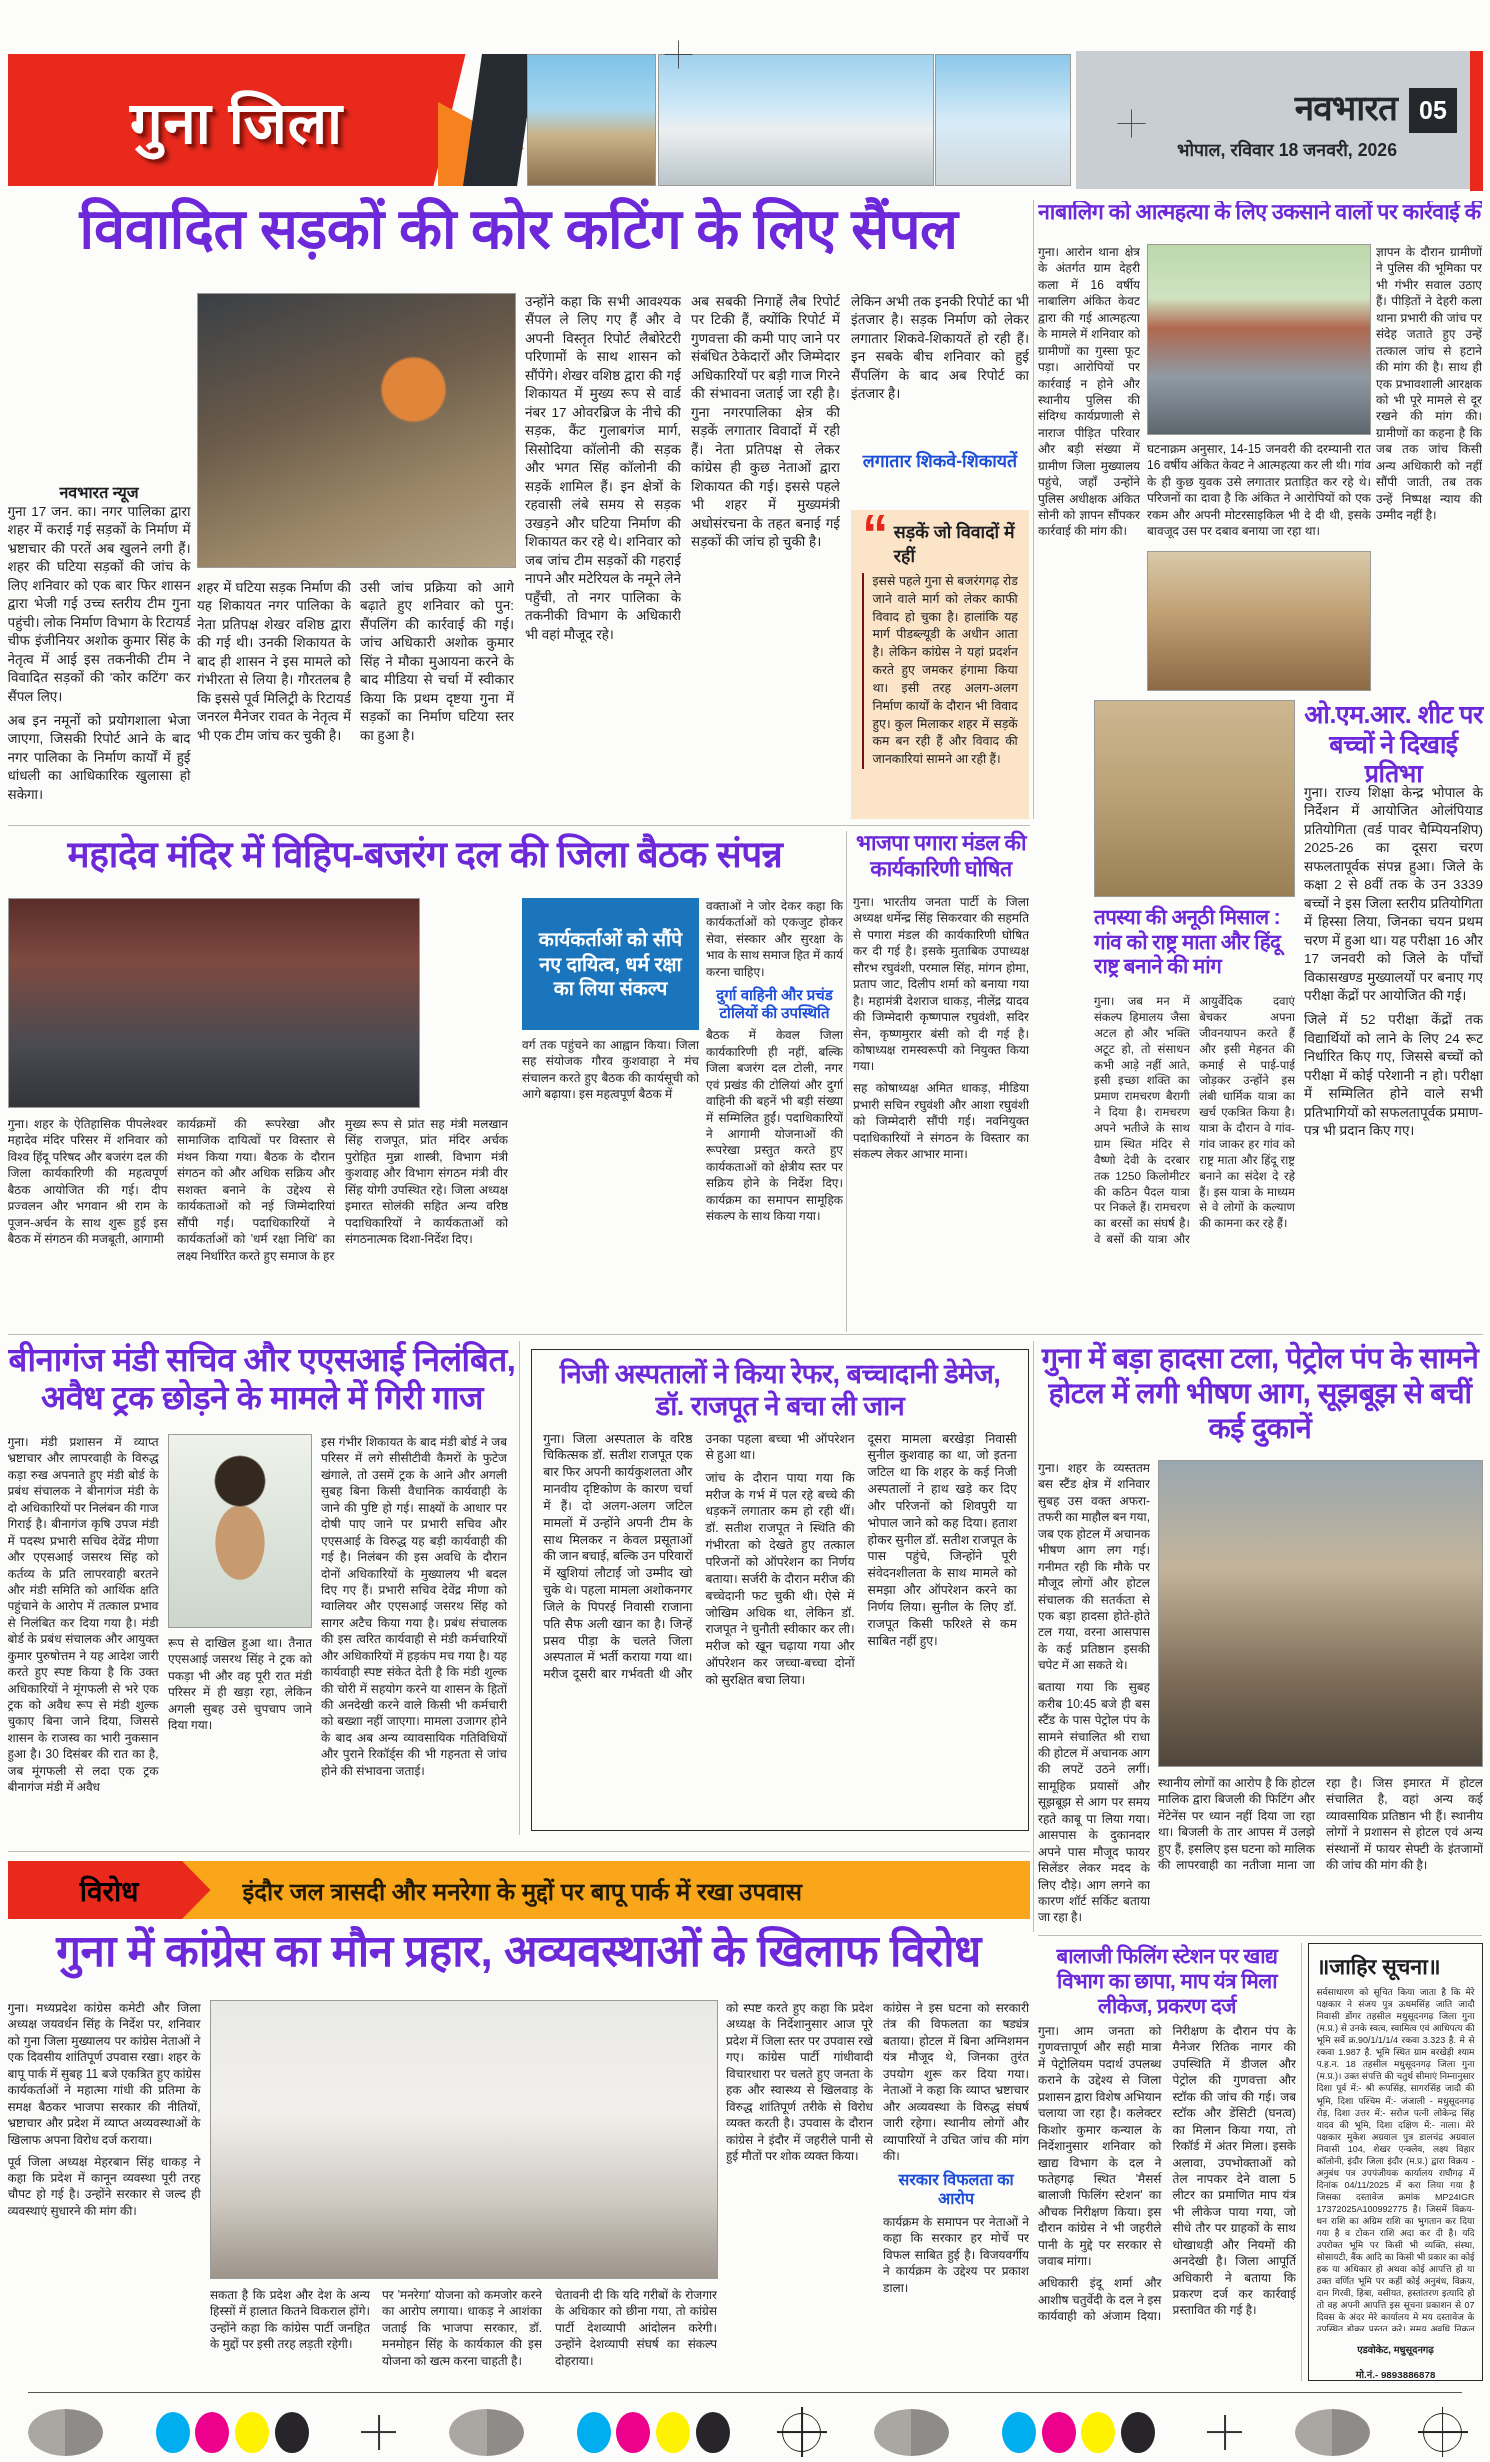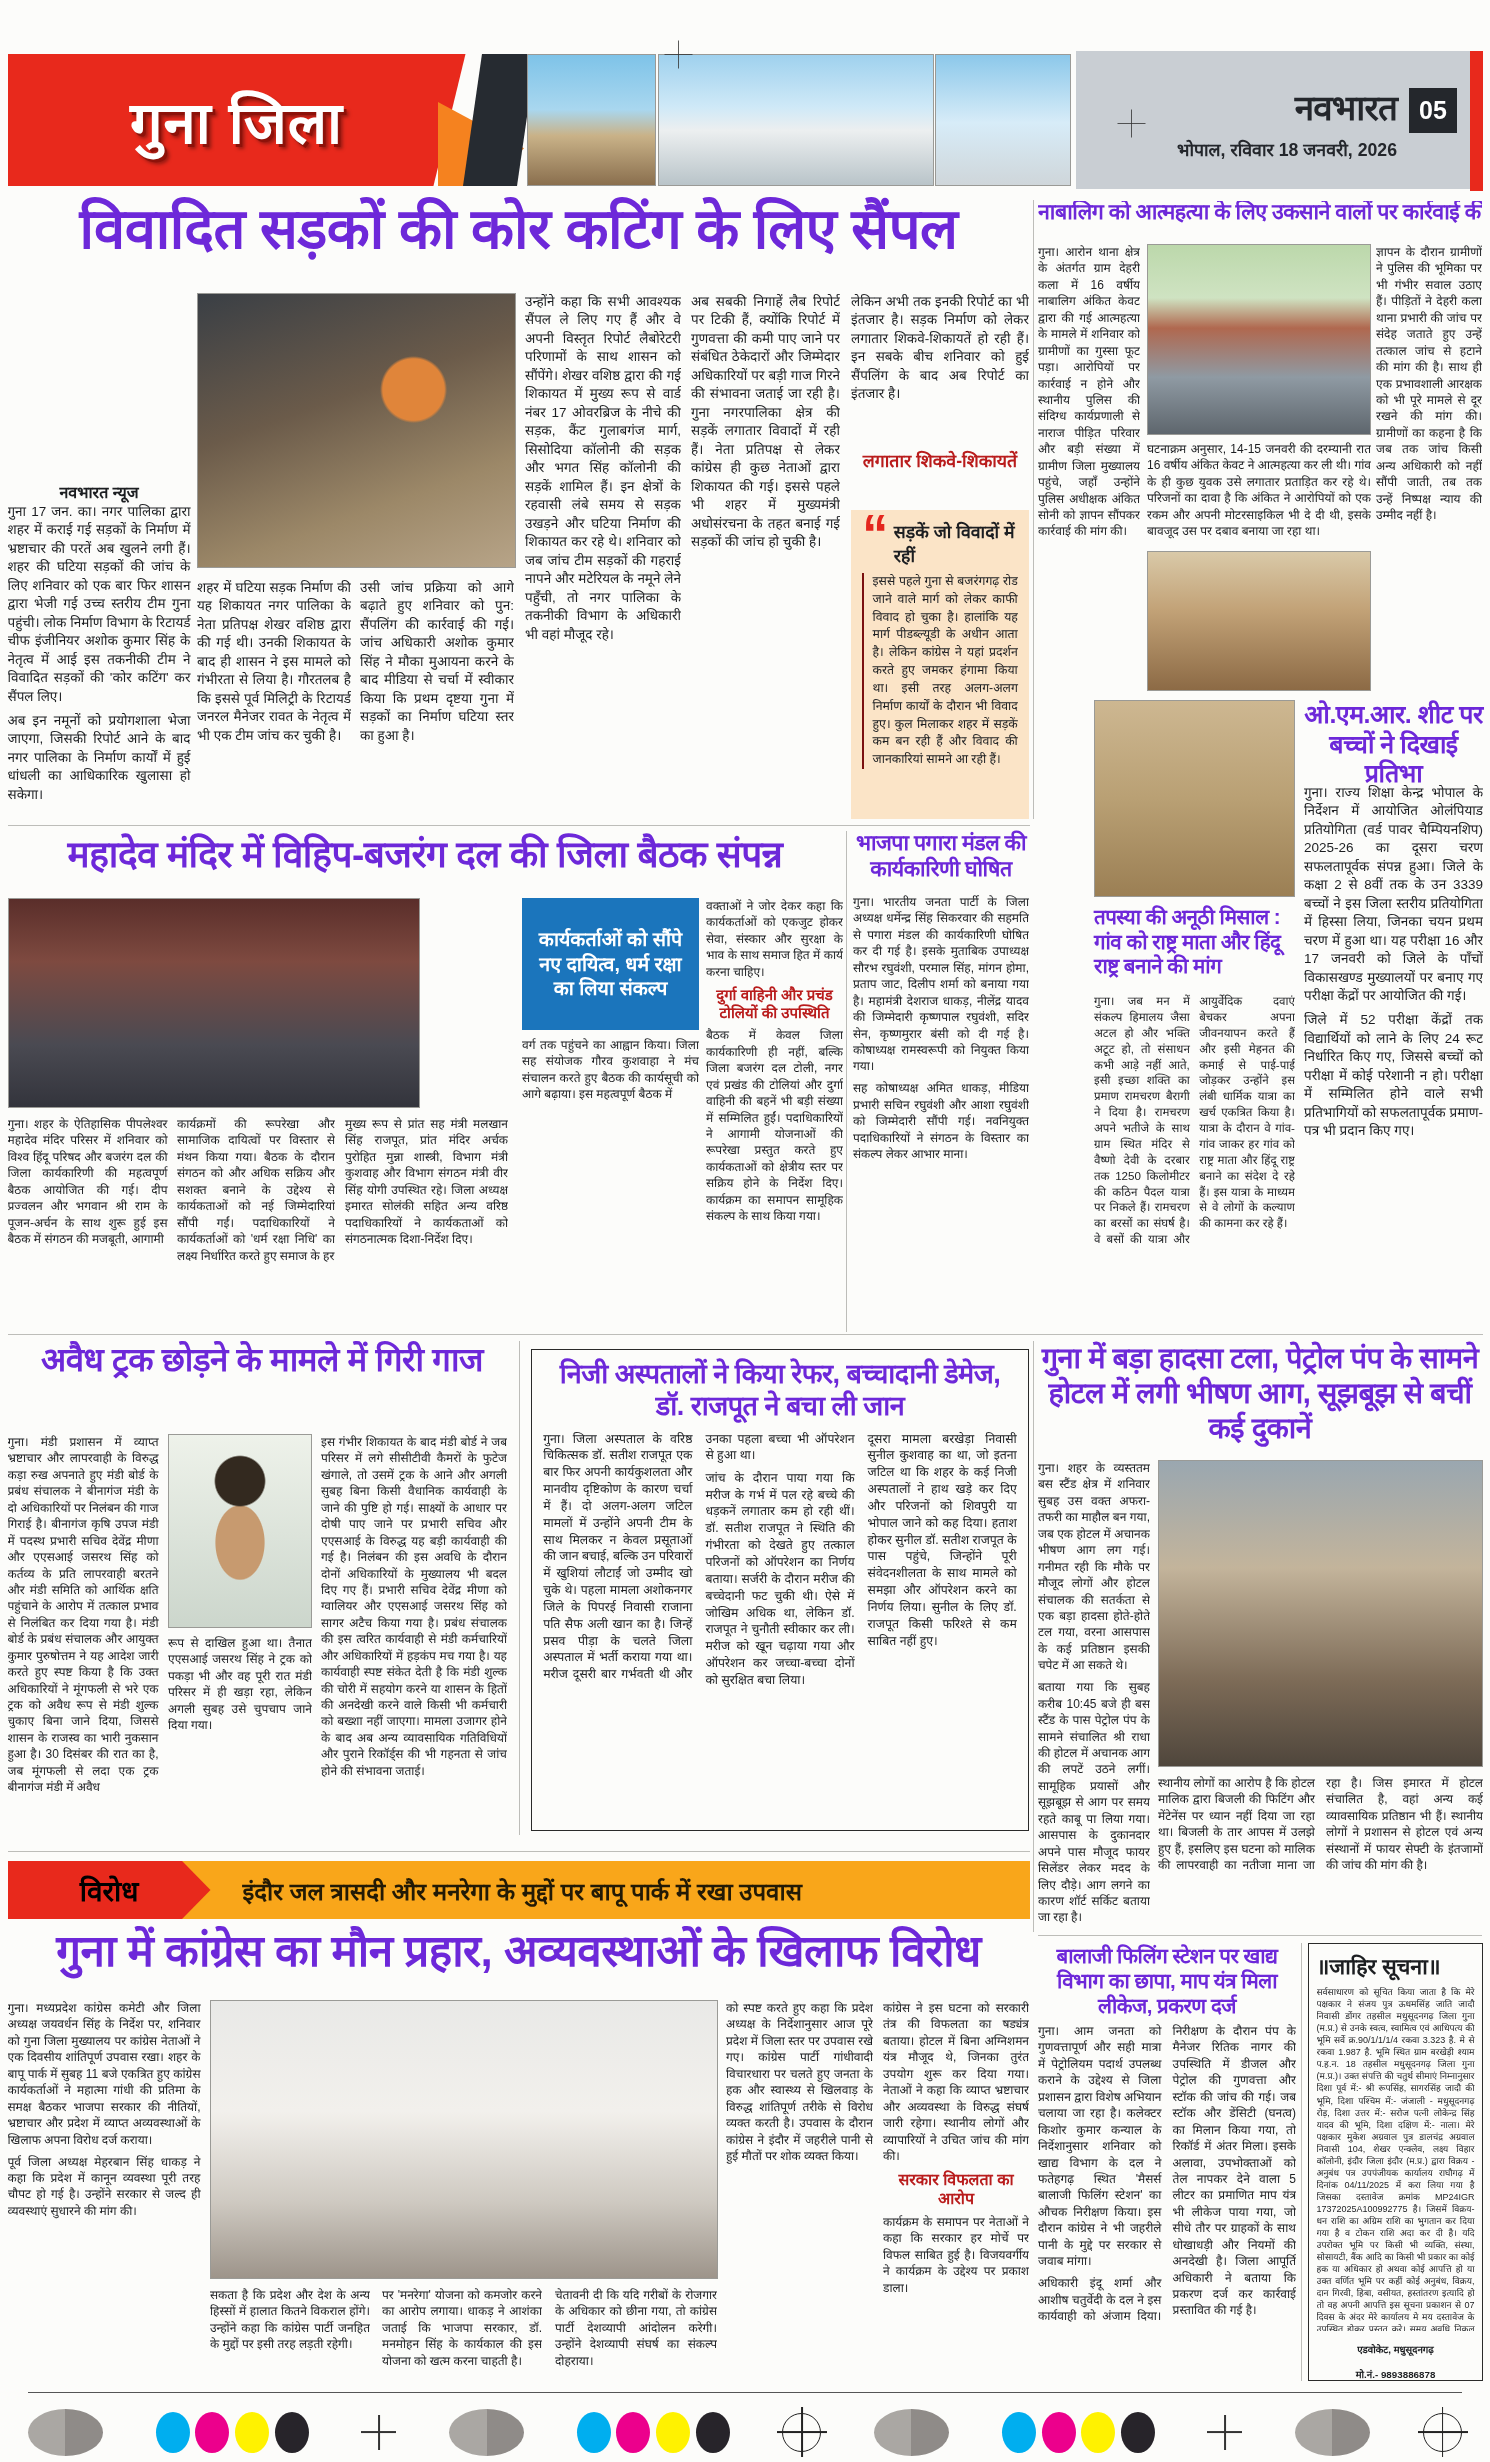--- a/index.html
+++ b/index.html
@@ -11,21 +11,21 @@
   .bd{font-size:13.5px;line-height:1.37;overflow:hidden;}
   .bd p{margin:0 0 5.6px 0;}
   .sm{font-size:12px;}
   .hl{font-weight:800;color:#6d28d9;line-height:1.12;letter-spacing:-0.5px;}
   .bluebox{background:#1b75bc;color:#fff;font-weight:800;display:flex;align-items:center;
            justify-content:center;text-align:center;padding:7.5px 9.3px;line-height:1.25;}
   .photo{background-size:cover;border:0.9px solid #9a9a96;}
   .vr{background:#bdbdb9;width:0.9px;}
   .hrline{background:#bdbdb9;height:0.9px;}
   .byline{font-weight:800;font-size:16px;text-align:center;}
-  .subhead{font-weight:800;text-align:center;font-size:17.7px;line-height:1.2;color:#b91c1c;}
+  .subhead{font-weight:800;text-align:center;font-size:17.7px;line-height:1.2;color:#1d4ed8;}
   
   .banner{background:#e8291c;clip-path:polygon(0 0,100% 0,93% 100%,0 100%);
           display:flex;align-items:center;justify-content:center;}
   .banner span{color:#fff;font-weight:800;font-size:58px;letter-spacing:0.9px;
           text-shadow:2.8px 2.8px 0 #8d120a,4.7px 4.7px 3.7px rgba(0,0,0,.35);}
   .tri-dark{background:#262b31;clip-path:polygon(26% 0,100% 0,74% 100%,0 100%);}
   .tri-orange{background:#f5821f;clip-path:polygon(0 0,100% 55%,55% 100%,0 100%);}
   .mastbox{background:#c9ced3;}
   .mast{font-weight:800;font-size:35px;color:#24272c;letter-spacing:-0.9px;}
   .pageno{background:#24272c;color:#fff;font-weight:800;font-size:25px;display:flex;
@@ -188,20 +188,21 @@
   <div class="abs vr" style="left:846px;top:831px;height:501px;"></div>
 
   <div class="abs hl" style="left:853px;top:831px;width:176px;font-size:21.4px;line-height:1.2;text-align:center;">भाजपा पगारा मंडल की कार्यकारिणी घोषित</div>
   <div class="abs bd j sm" style="left:853px;top:894px;width:176px;height:438px;">
     <p>गुना। भारतीय जनता पार्टी के जिला अध्यक्ष धर्मेन्द्र सिंह सिकरवार की सहमति से पगारा मंडल की कार्यकारिणी घोषित कर दी गई है। इसके मुताबिक उपाध्यक्ष सौरभ रघुवंशी, परमाल सिंह, मांगन होमा, प्रताप जाट, दिलीप शर्मा को बनाया गया है। महामंत्री देशराज धाकड़, नीलेंद्र यादव की जिम्मेदारी कृष्णपाल रघुवंशी, सदिर सेन, कृष्णमुरार बंसी को दी गई है। कोषाध्यक्ष रामस्वरूपी को नियुक्त किया गया।</p>
     <p>सह कोषाध्यक्ष अमित धाकड़, मीडिया प्रभारी सचिन रघुवंशी और आशा रघुवंशी को जिम्मेदारी सौंपी गई। नवनियुक्त पदाधिकारियों ने संगठन के विस्तार का संकल्प लेकर आभार माना।</p>
   </div>
 
   <div class="abs hrline" style="left:7.5px;top:1334px;width:1475px;"></div>
   <div class="abs hl c" style="left:7.5px;top:1341px;width:509px;font-size:33px;line-height:1.15;">
+    <div>बीनागंज मंडी सचिव और एएसआई निलंबित,</div>
     <div>अवैध ट्रक छोड़ने के मामले में गिरी गाज</div>
   </div>
   <div class="abs bd j sm" style="left:7.5px;top:1434px;width:151px;height:396px;">
     <p>गुना। मंडी प्रशासन में व्याप्त भ्रष्टाचार और लापरवाही के विरुद्ध कड़ा रुख अपनाते हुए मंडी बोर्ड के प्रबंध संचालक ने बीनागंज मंडी के दो अधिकारियों पर निलंबन की गाज गिराई है। बीनागंज कृषि उपज मंडी में पदस्थ प्रभारी सचिव देवेंद्र मीणा और एएसआई जसरथ सिंह को कर्तव्य के प्रति लापरवाही बरतने और मंडी समिति को आर्थिक क्षति पहुंचाने के आरोप में तत्काल प्रभाव से निलंबित कर दिया गया है। मंडी बोर्ड के प्रबंध संचालक और आयुक्त कुमार पुरुषोत्तम ने यह आदेश जारी करते हुए स्पष्ट किया है कि उक्त अधिकारियों ने मूंगफली से भरे एक ट्रक को अवैध रूप से मंडी शुल्क चुकाए बिना जाने दिया, जिससे शासन के राजस्व का भारी नुकसान हुआ है। 30 दिसंबर की रात का है, जब मूंगफली से लदा एक ट्रक बीनागंज मंडी में अवैध</p>
   </div>
   <div class="abs photo ph-portrait" style="left:168px;top:1434px;width:144px;height:194px;"></div>
   <div class="abs bd j sm" style="left:168px;top:1635px;width:144px;height:195px;">
     <p>रूप से दाखिल हुआ था। तैनात एएसआई जसरथ सिंह ने ट्रक को पकड़ा भी और वह पूरी रात मंडी परिसर में ही खड़ा रहा, लेकिन अगली सुबह उसे चुपचाप जाने दिया गया।</p>
   </div>
   <div class="abs bd j sm" style="left:321px;top:1434px;width:186px;height:396px;">

